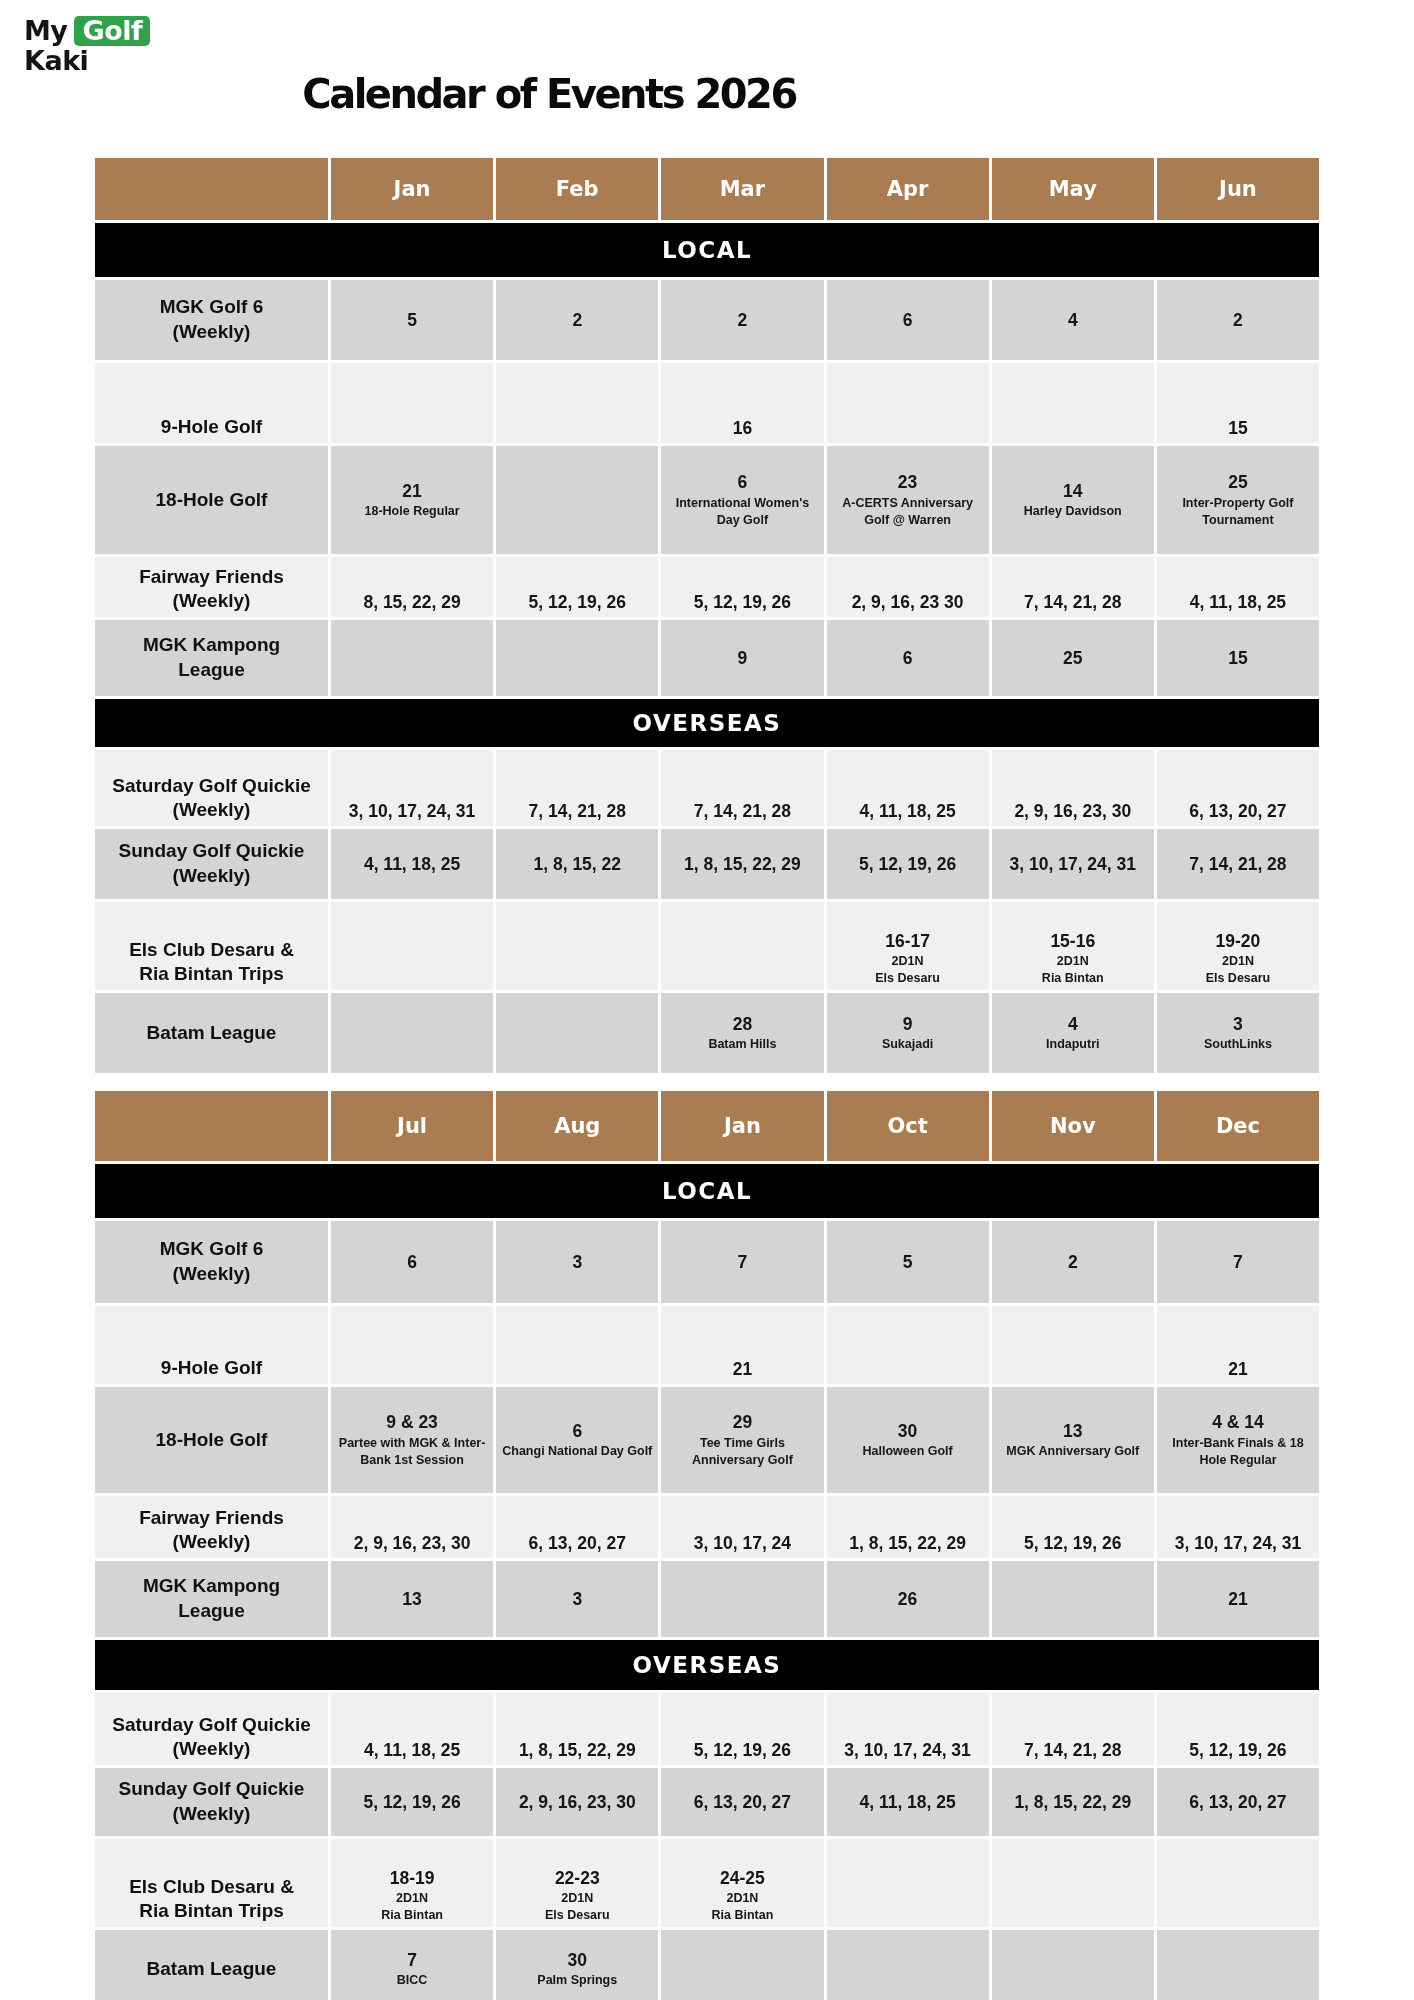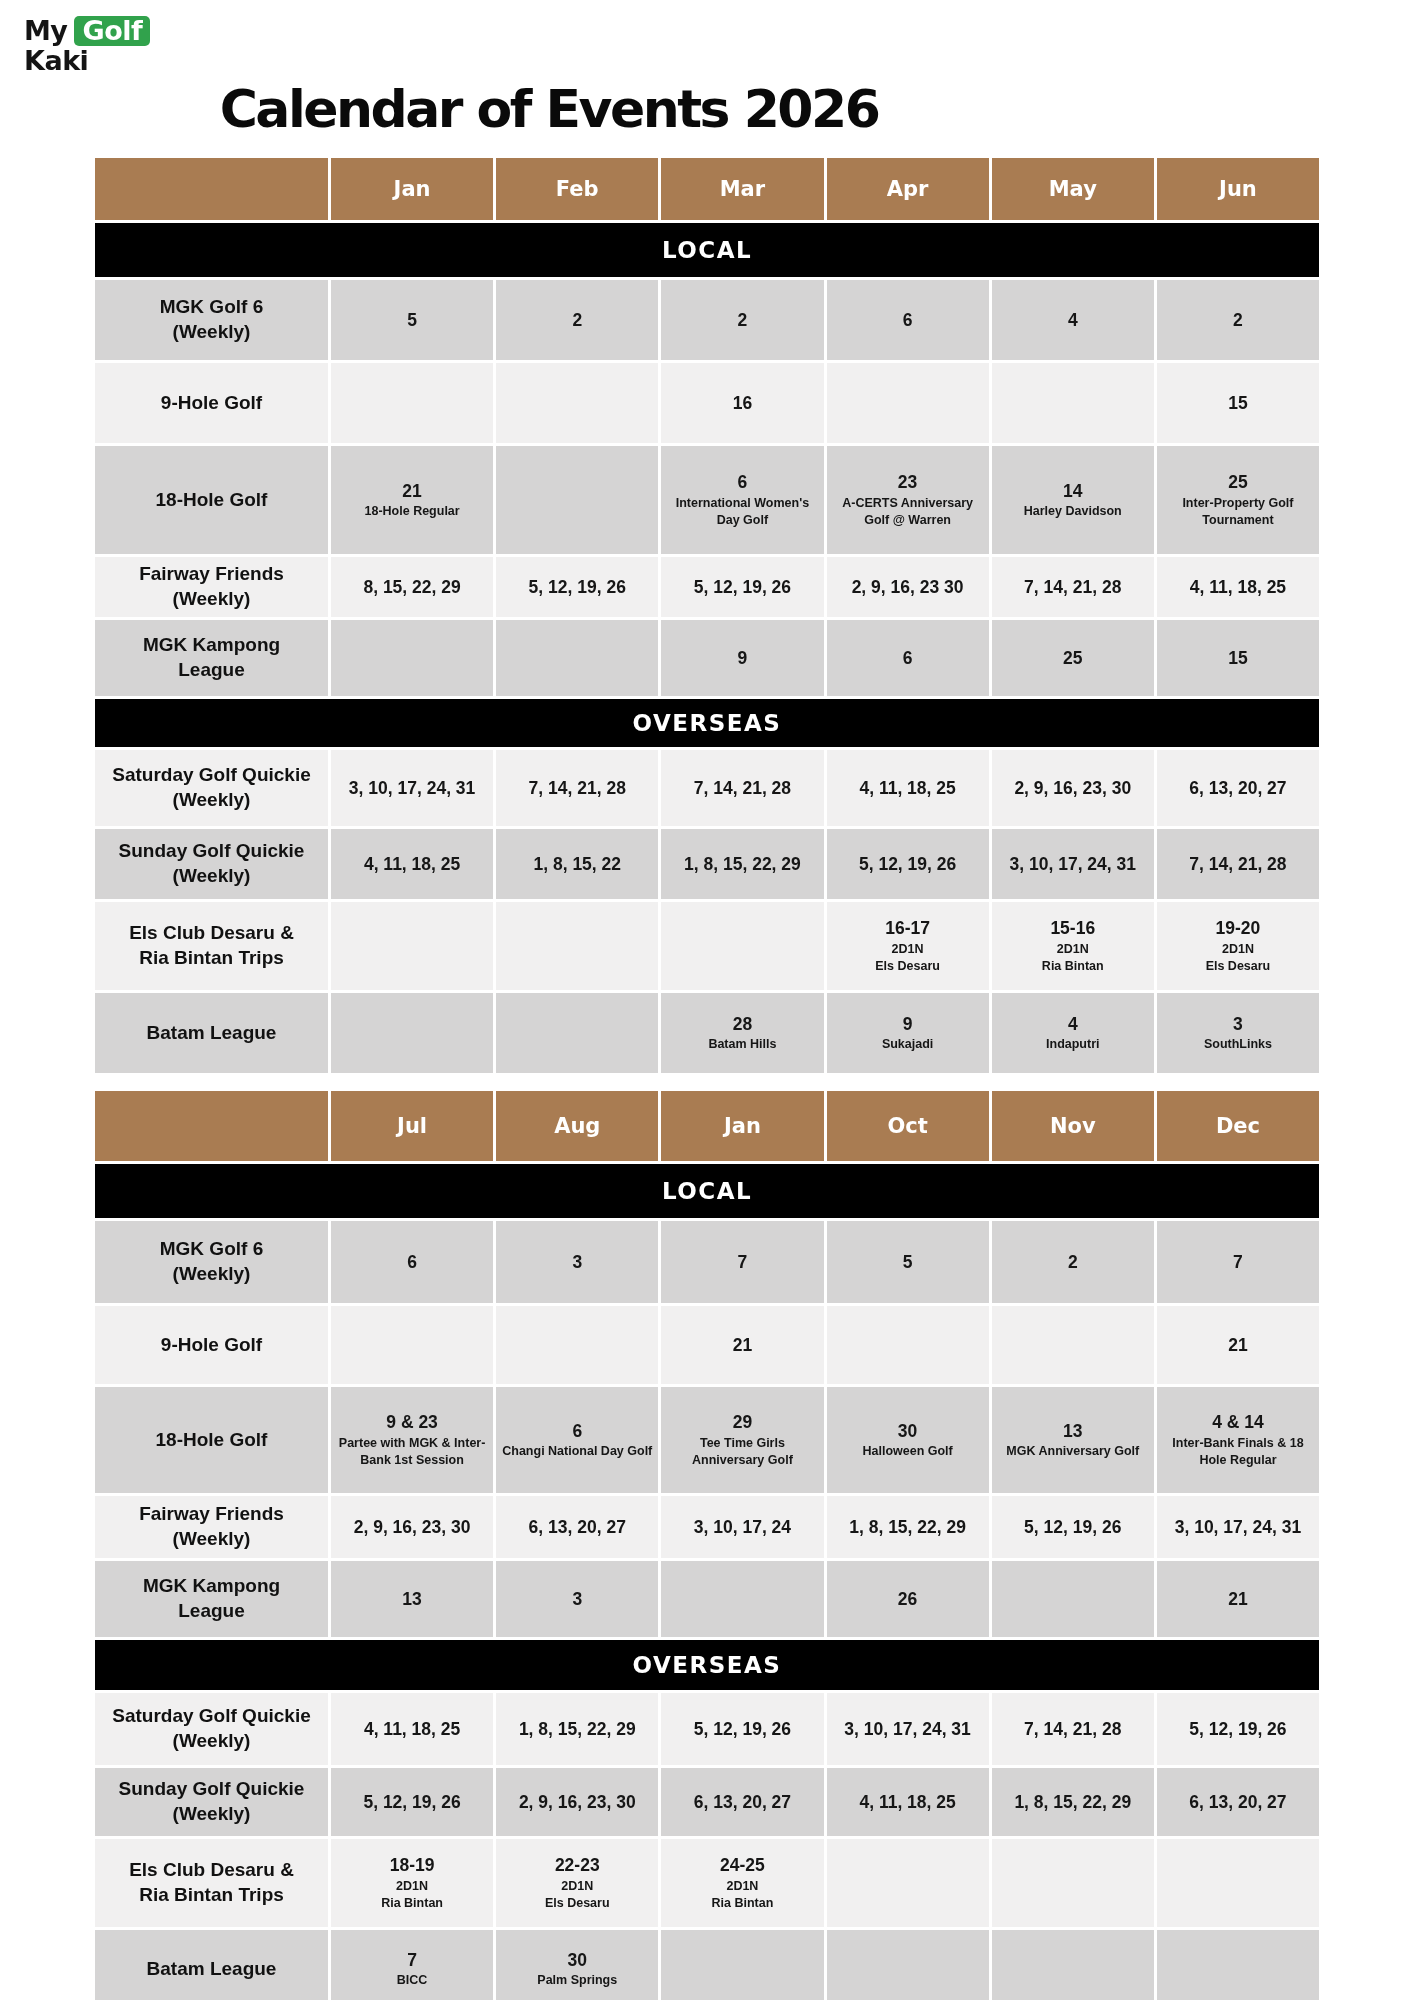--- a/index.html
+++ b/index.html
@@ -25,21 +25,21 @@
   }
   .logo-line{display:flex;align-items:center;}
   .logo .badge{
     display:inline-block;background:var(--brand-green);color:#fff;
     padding:1px 8px 0;border-radius:5px;margin-left:7px;line-height:1.05;
   }
   
   .title{
     position:absolute;top:44px;left:0;width:1098px;text-align:center;
     font-family:"DejaVu Sans",sans-serif;font-weight:800;
-    font-size:52px;letter-spacing:-2.5px;color:#0a0a0a;white-space:nowrap;
+    font-size:40px;letter-spacing:-2.5px;color:#0a0a0a;white-space:nowrap;
   }
   
   .tables{
     position:absolute;left:95px;top:158px;width:1224px;
     display:flex;flex-direction:column;gap:18px;
   }
   .cal-table{display:flex;flex-direction:column;gap:3px;}
   .trow{display:flex;gap:3px;align-items:stretch;}
   .cell{
     flex:1 1 0;display:flex;flex-direction:column;
@@ -51,21 +51,21 @@
     background:var(--brown);color:#ffffff;
     font-family:"DejaVu Sans",sans-serif;font-weight:800;font-size:21px;
   }
   .banner{
     background:var(--banner);color:#ffffff;
     display:flex;align-items:center;justify-content:center;
     font-family:"DejaVu Sans",sans-serif;font-weight:800;
     font-size:23px;letter-spacing:1.5px;
   }
   .shade-dark .cell{background:var(--row-dark);}
-  .shade-light .cell{background:var(--row-light);}
+  .shade-light .cell{background:var(--row-light);justify-content:flex-end;}
   .row-label{
     font-weight:700;font-size:19px;line-height:1.3;
     white-space:pre-line;color:#111;
   }
   .main{
     font-weight:700;font-size:17.5px;line-height:1.3;color:#161616;
     white-space:nowrap;
   }
   .sub{
     font-weight:700;font-size:12.5px;line-height:1.35;color:#161616;

